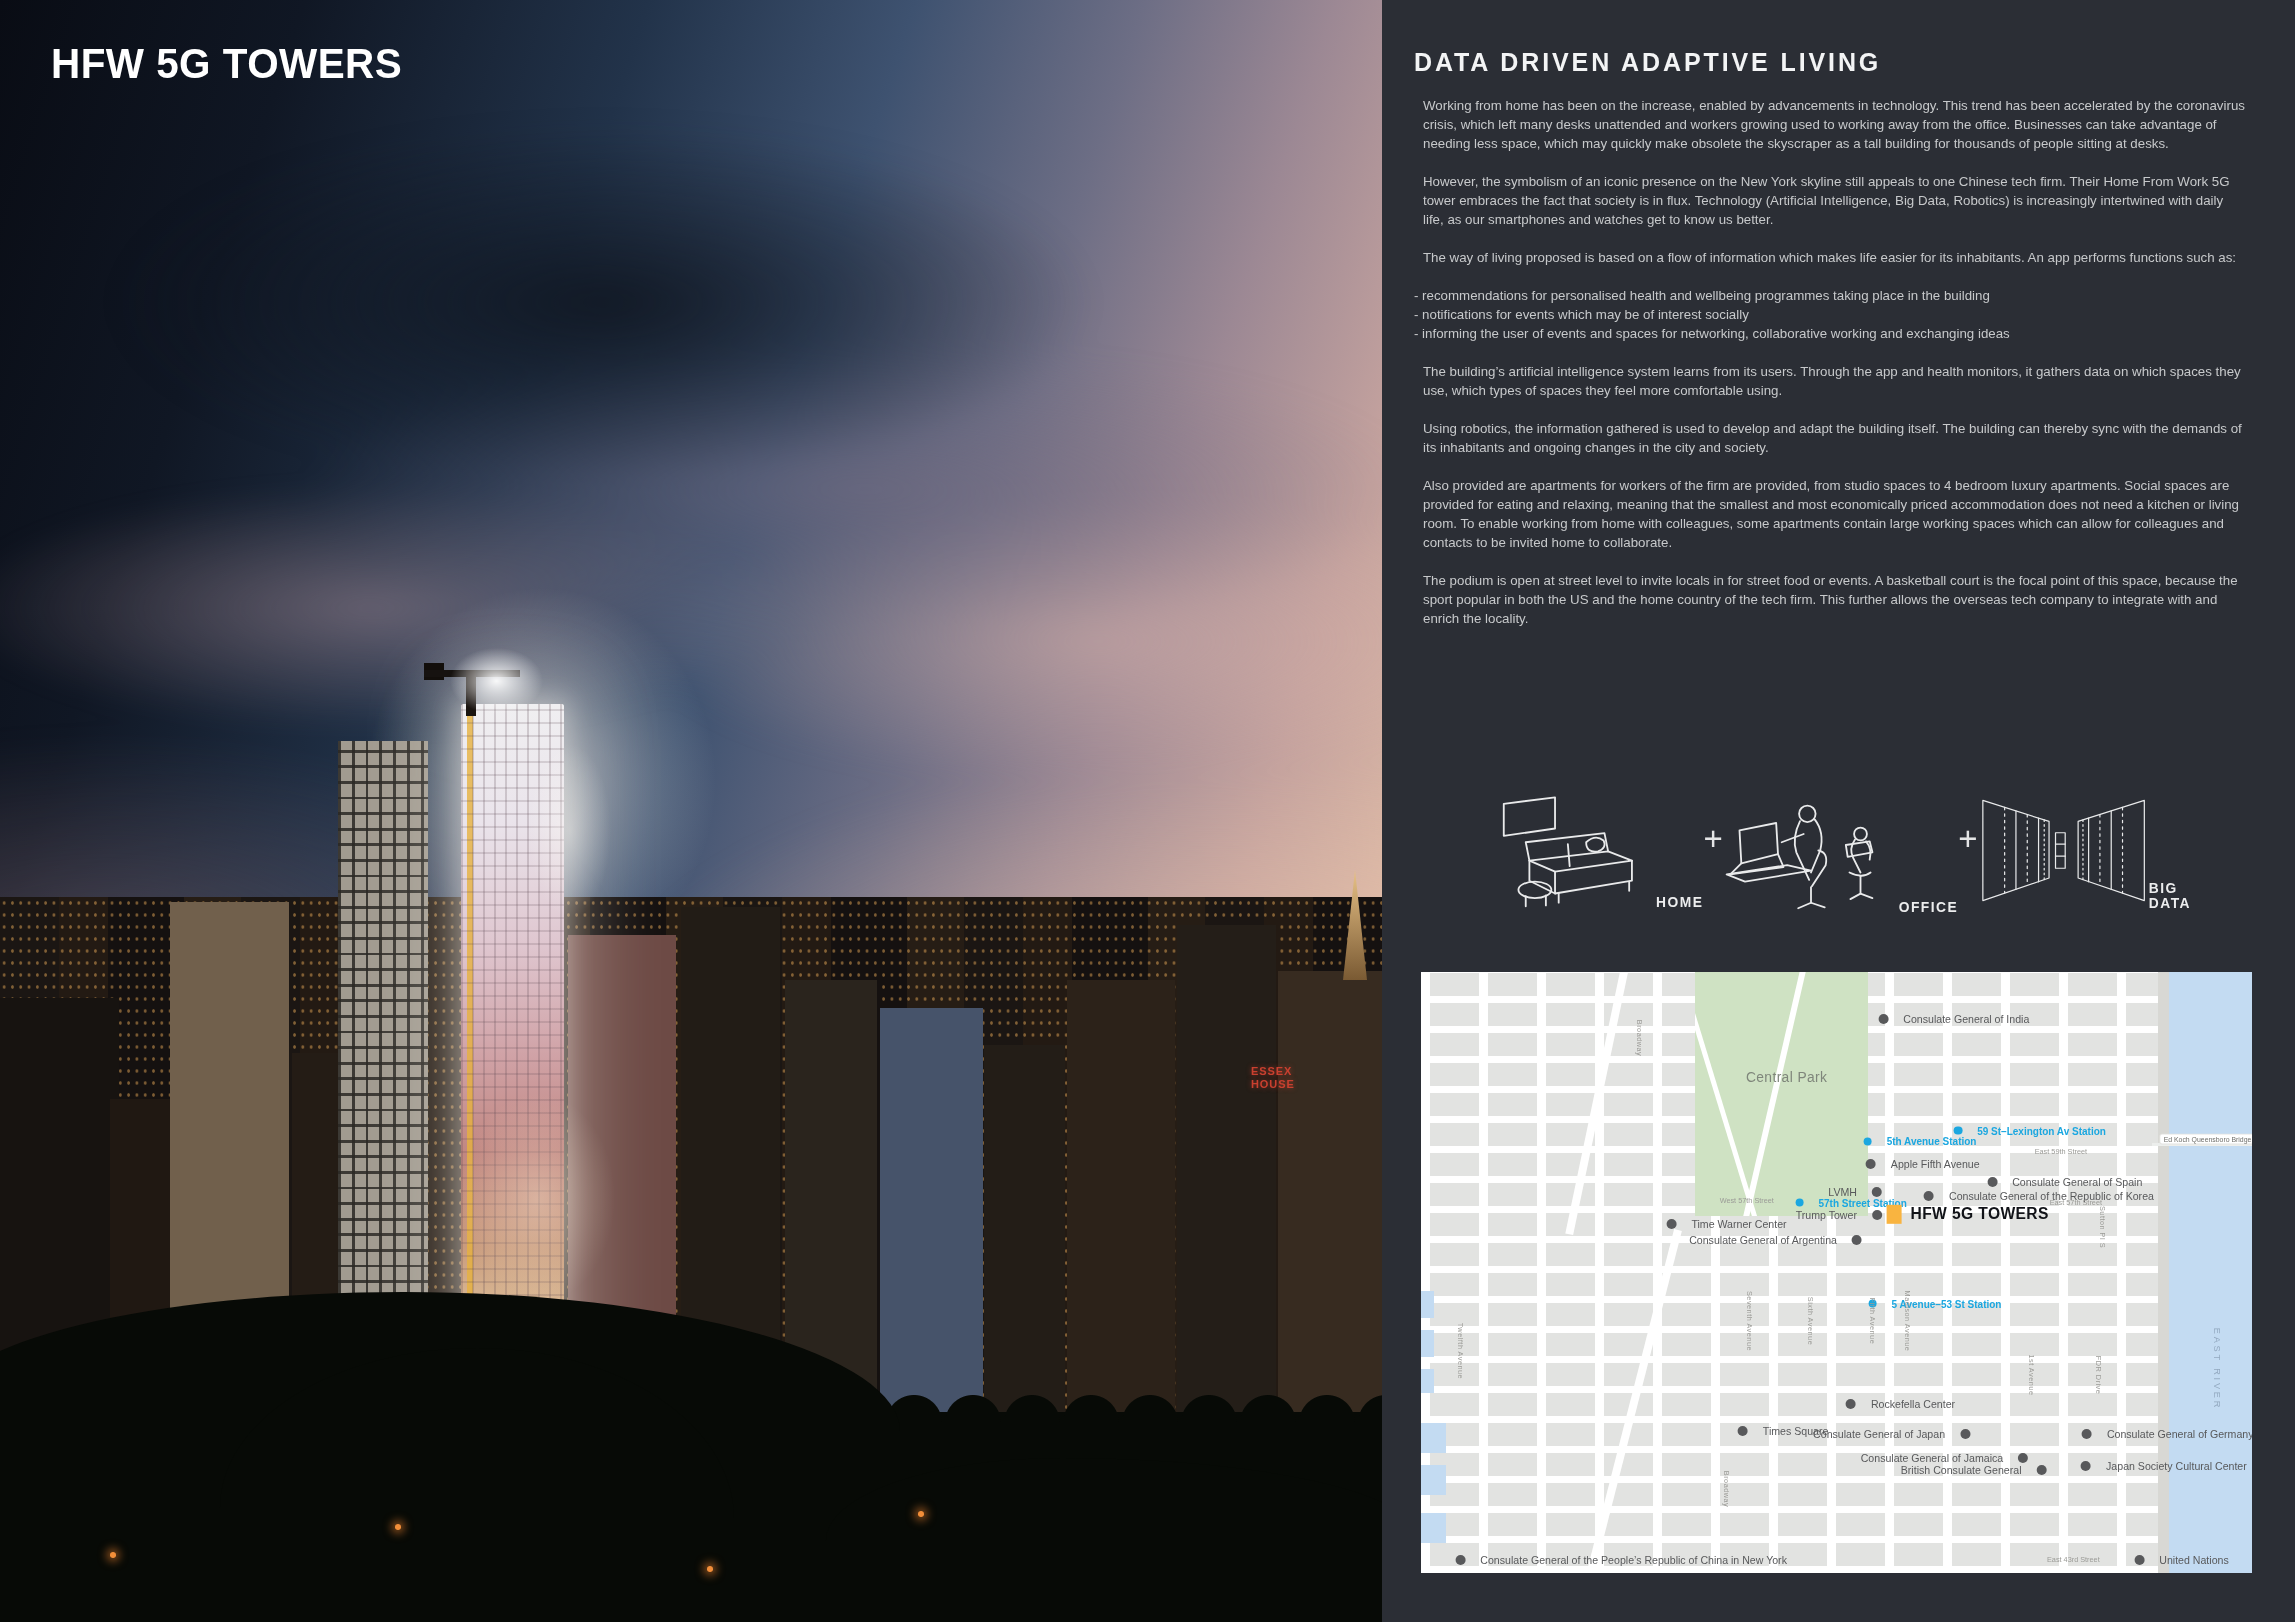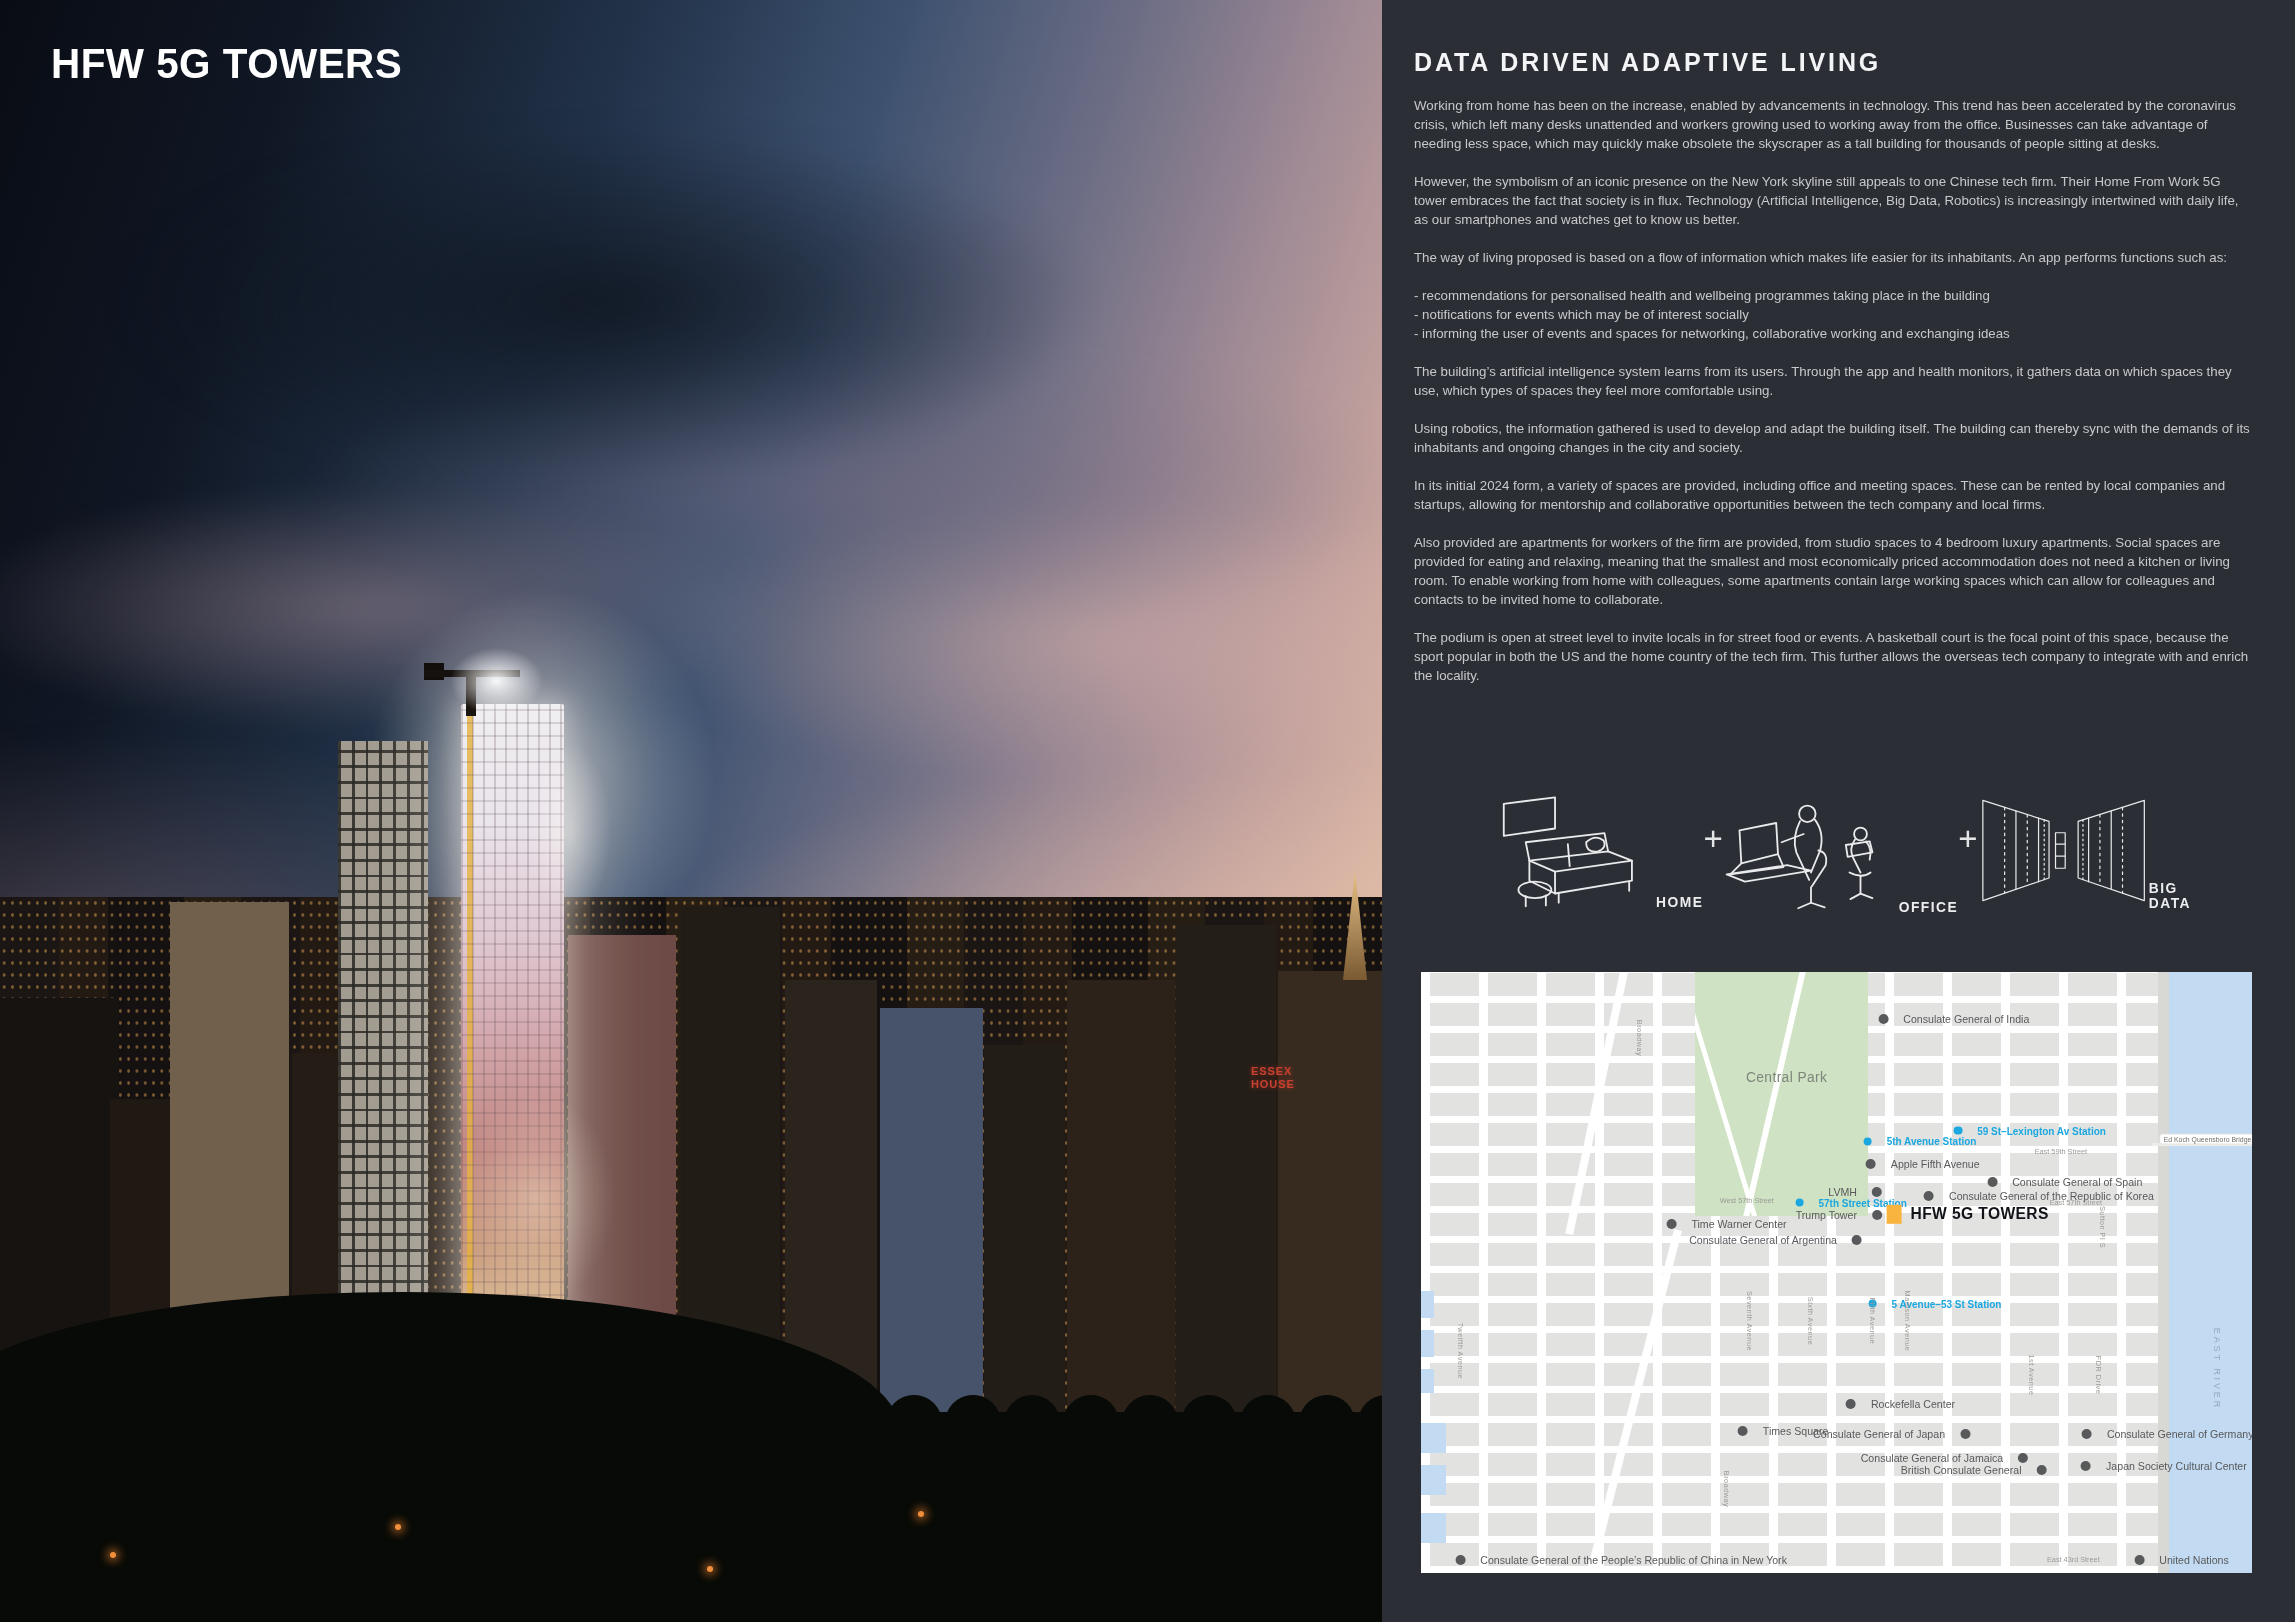--- a/index.html
+++ b/index.html
@@ -83,21 +83,21 @@
   .photo-title{position:absolute;left:51px;top:39px;color:#fff;font-size:43px;font-weight:800;
       letter-spacing:0.5px;transform:scaleX(.94);transform-origin:left;white-space:nowrap;}
   .essex{position:absolute;left:1251px;top:1065px;color:#c9402f;font-size:11px;font-weight:700;
       line-height:1.15;letter-spacing:0.9px;text-shadow:0 0 5.5px rgba(201,64,47,.6);}
 
   
   .panel{position:absolute;left:1382px;top:0;width:914px;height:1623px;background:#2b2e35;}
   .heading{position:absolute;left:32px;top:48px;color:#f3f4f5;font-size:25px;font-weight:600;
       letter-spacing:2.9px;white-space:nowrap;}
   .copy{position:absolute;left:32px;top:96px;width:841px;color:#c7c9cb;font-size:13.3px;line-height:19px;}
-  .copy p{margin:0 0 19px;}
+  .copy p{margin:0 9px 19px;}
   .copy .bullets{margin:0 0 19px;}
   .copy .bullets p{margin:0;}
 
   .concept{position:absolute;left:116px;top:786px;width:718px;display:flex;align-items:center;
       justify-content:space-between;}
   .concept-item{display:flex;flex-direction:row;align-items:flex-end;}
   .concept-label{margin-top:7.3px;color:#ecedee;font-size:13.8px;font-weight:600;letter-spacing:1.5px;}
   .plus{color:#e4e5e6;font-size:33px;font-weight:300;line-height:1;margin-top:-24px;}
   .lineicon{stroke:#e9eaeb;fill:none;stroke-width:2;stroke-linejoin:round;stroke-linecap:round;}
 
@@ -201,21 +201,20 @@
       <p>Working from home has been on the increase, enabled by advancements in technology. This trend has been accelerated by the coronavirus crisis, which left many desks unattended and workers growing used to working away from the office. Businesses can take advantage of needing less space, which may quickly make obsolete the skyscraper as a tall building for thousands of people sitting at desks.</p>
       <p>However, the symbolism of an iconic presence on the New York skyline still appeals to one Chinese tech firm. Their Home From Work 5G tower embraces the fact that society is in flux. Technology (Artificial Intelligence, Big Data, Robotics) is increasingly intertwined with daily life, as our smartphones and watches get to know us better.</p>
       <p>The way of living proposed is based on a flow of information which makes life easier for its inhabitants. An app performs functions such as:</p>
       <div class="bullets">
         <p>- recommendations for personalised health and wellbeing programmes taking place in the building</p>
         <p>- notifications for events which may be of interest socially</p>
         <p>- informing the user of events and spaces for networking, collaborative working and exchanging ideas</p>
       </div>
       <p>The building’s artificial intelligence system learns from its users. Through the app and health monitors, it gathers data on which spaces they use, which types of spaces they feel more comfortable using.</p>
       <p>Using robotics, the information gathered is used to develop and adapt the building itself. The building can thereby sync with the demands of its inhabitants and ongoing changes in the city and society.</p>
-      <p>In its initial 2024 form, a variety of spaces are provided, including office and meeting spaces. These can be rented by local companies and startups, allowing for mentorship and collaborative opportunities between the tech company and local firms.</p>
       <p>Also provided are apartments for workers of the firm are provided, from studio spaces to 4 bedroom luxury apartments. Social spaces are provided for eating and relaxing, meaning that the smallest and most economically priced accommodation does not need a kitchen or living room. To enable working from home with colleagues, some apartments contain large working spaces which can allow for colleagues and contacts to be invited home to collaborate.</p>
       <p>The podium is open at street level to invite locals in for street food or events. A basketball court is the focal point of this space, because the sport popular in both the US and the home country of the tech firm. This further allows the overseas tech company to integrate with and enrich the locality.</p>
     </div>
 
     <div class="concept">
       <div class="concept-item">
         <svg class="lineicon" width="158" height="119" viewBox="0 0 172 130">
           <polygon points="6,14 62,7 62,41 6,49"></polygon>
           <polyline points="34,76 30,56 116,46 120,66"></polyline>
           <polygon points="34,76 120,66 146,76 62,88"></polygon>

